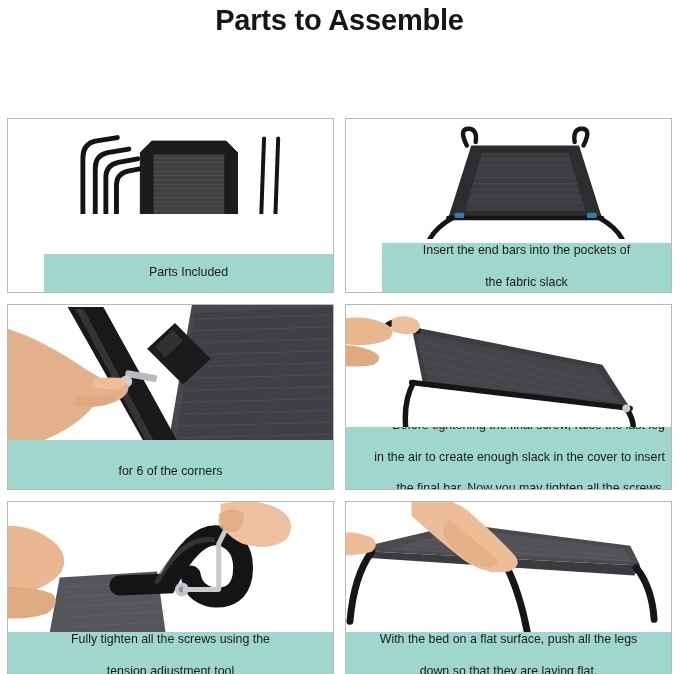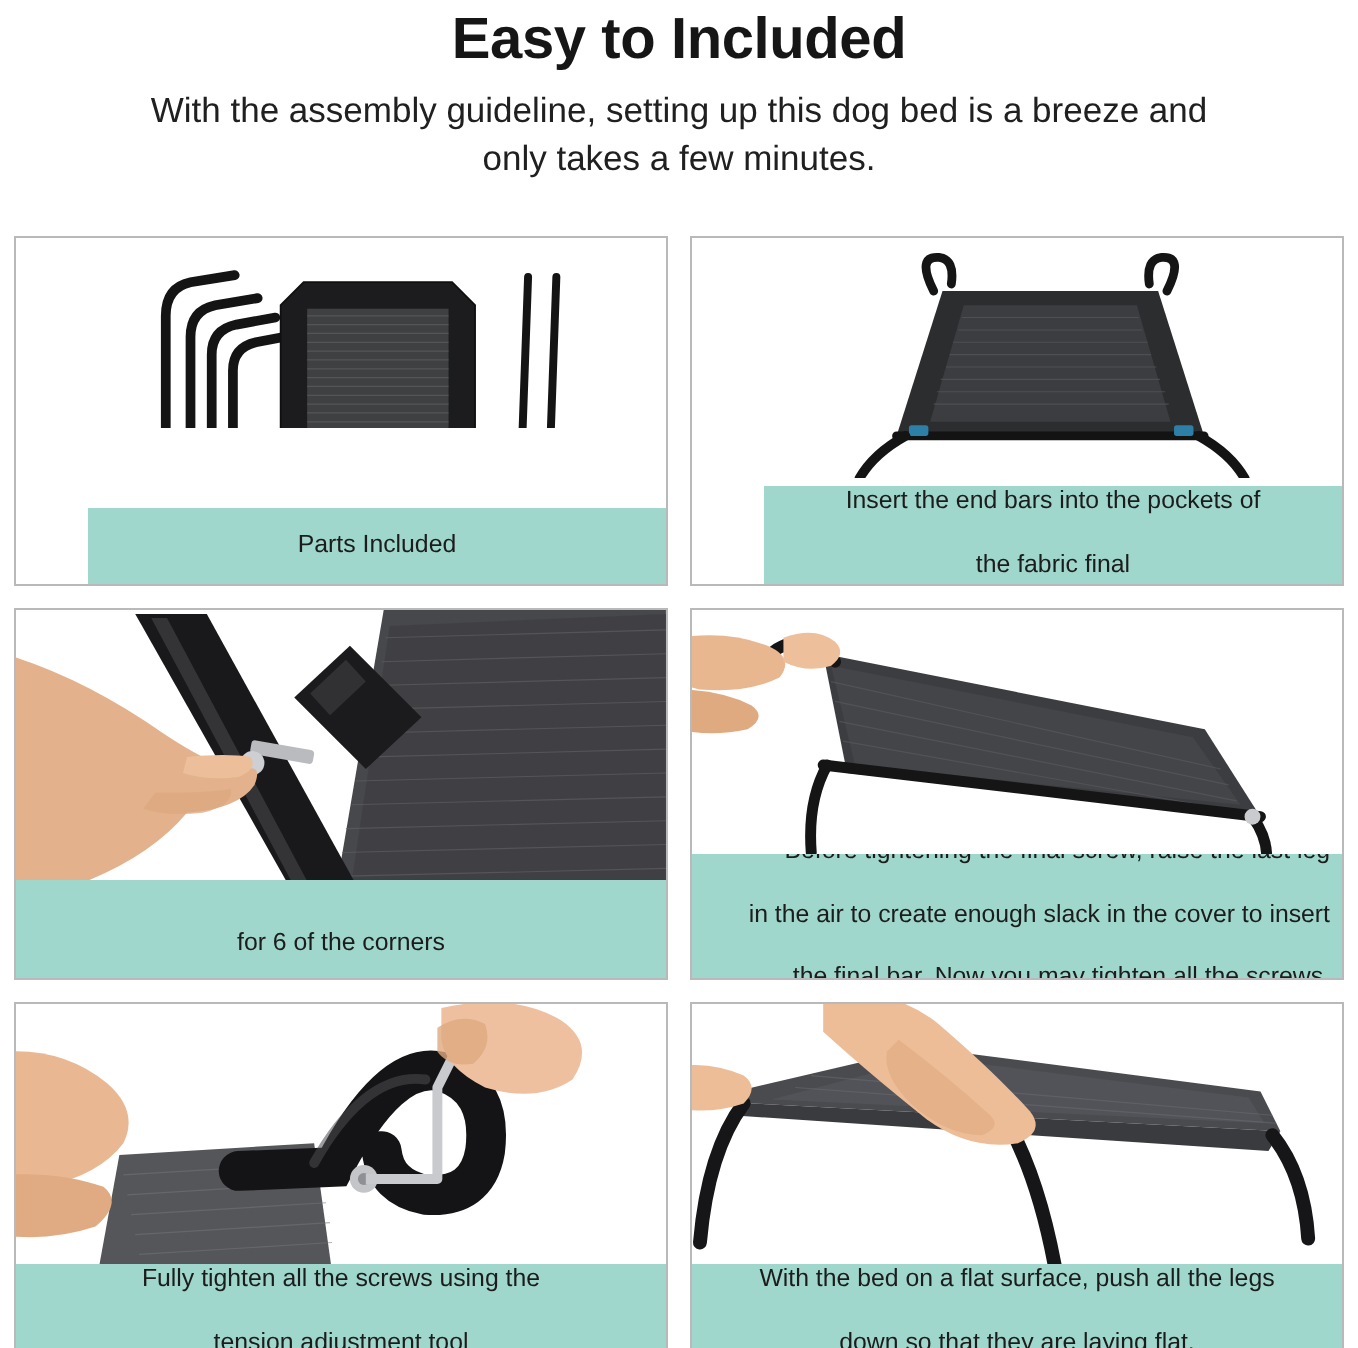--- a/index.html
+++ b/index.html
@@ -95,22 +95,21 @@
   
   .art { position: absolute; inset: 0; }
   svg.art { display: block; }
 </style>
 </head>
 <body>
 
 <div class="page">
 
   <div class="header">
-    <h1 class="title">Easy to Included</h1>
-    <p class="subtitle">With the assembly guideline, setting up this dog bed is a breeze and only takes a few minutes.</p>
+    <h1 class="title">Parts to Assemble</h1>
   </div>
 
   <div class="grid">
 
     <div class="panel panel-r1">
       <div class="photo">
         <svg class="art" viewBox="0 0 327 147" preserveAspectRatio="none">
           <rect x="0" y="0" width="327" height="147" fill="#ffffff"></rect>
 
           <g fill="none" stroke="#141414" stroke-width="5.5" stroke-linecap="round">
@@ -185,21 +184,21 @@
 
           <g fill="none" stroke="#141414" stroke-width="5.5" stroke-linecap="round">
             <path d="M80,112 Q62,122 54,136"></path>
             <path d="M246,112 Q264,122 272,136"></path>
           </g>
         </svg>
       </div>
       <div class="caption cap-2">
         <span>
           <span>Insert the end bars into the pockets of</span><br>
-          <span>the fabric final</span>
+          <span>the fabric slack</span>
         </span>
       </div>
     </div>
 
     <div class="panel panel-r2">
       <div class="photo">
         <svg class="art" viewBox="0 0 327 147" preserveAspectRatio="none">
           <rect x="0" y="0" width="327" height="147" fill="#ffffff"></rect>
 
           <path d="M185,0 L327,0 L327,147 L160,147 Z" fill="#47484b"></path>

